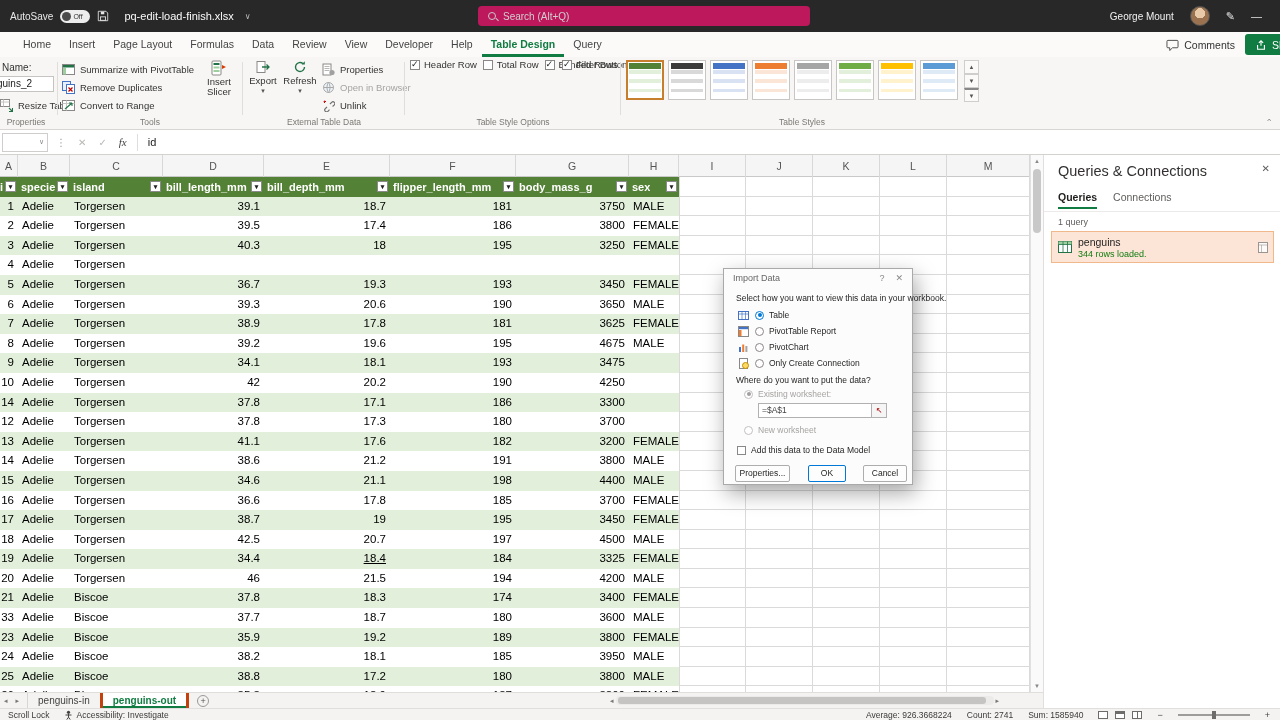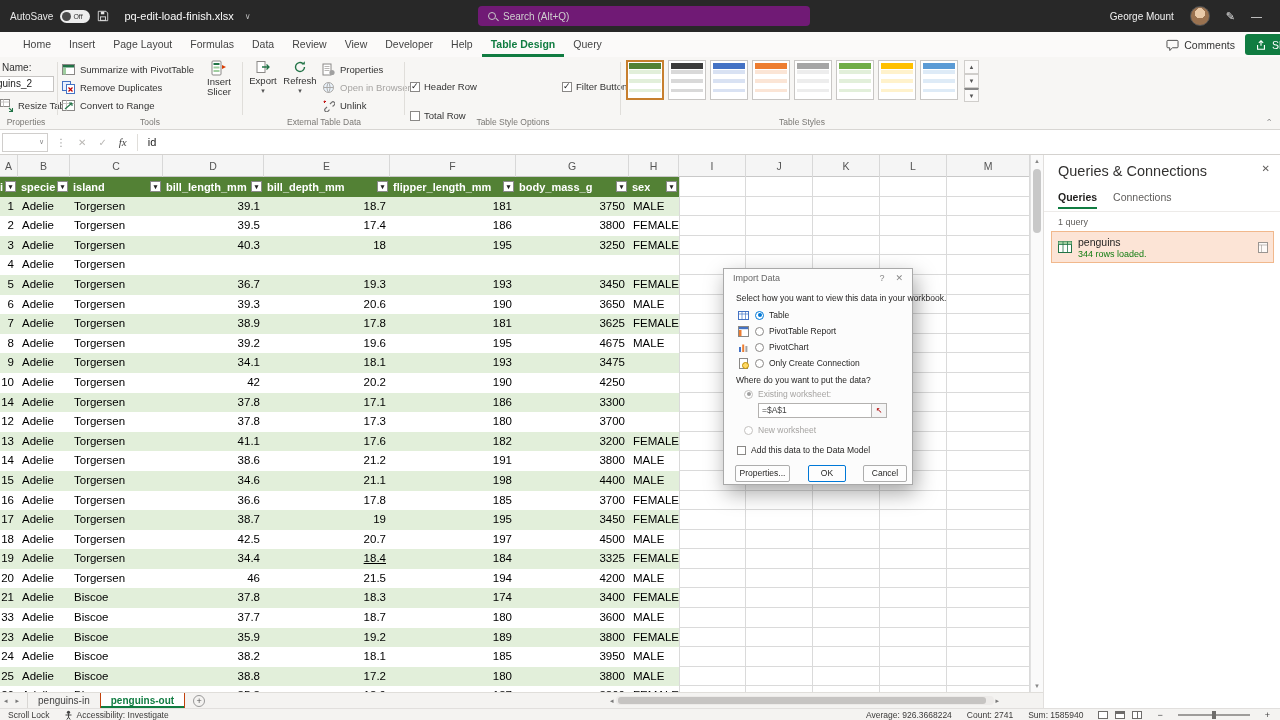--- a/index.html
+++ b/index.html
@@ -13,21 +13,21 @@
 
   
   #titlebar{position:absolute;left:0;top:0;width:1280px;height:32px;background:var(--titlebar-bg);display:flex;align-items:center;color:#fff;}
   .tb-left{display:flex;align-items:center;gap:7px;padding-left:10px;}
   .autosave-label{font-size:10px;color:#E8E8E8;}
   .toggle{width:30px;height:13px;border-radius:7px;background:#EDEDED;display:flex;align-items:center;gap:2px;padding:0 2px;}
   .toggle .knob{width:9px;height:9px;border-radius:50%;background:#4B4B4B;flex:none;}
   .toggle .state{font-size:7px;color:#333;}
   .fname{font-size:11px;color:#FAFAFA;margin-left:8px;}
   .chev{font-size:8px;color:#BBB;margin-left:4px;}
-  #searchbox{position:absolute;left:478px;top:6px;width:332px;height:20px;background:#701a75;border-radius:4px;display:flex;align-items:center;gap:7px;padding-left:10px;}
+  #searchbox{position:absolute;left:478px;top:6px;width:332px;height:20px;background:#be185d;border-radius:4px;display:flex;align-items:center;gap:7px;padding-left:10px;}
   .mag{width:8px;height:8px;border:1.4px solid #C8C8C8;border-radius:50%;position:relative;flex:none;}
   .mag::after{content:"";position:absolute;width:4px;height:1.4px;background:#C8C8C8;transform:rotate(45deg);right:-4px;bottom:-1px;}
   #searchbox .ph{font-size:10px;color:#CFCFCF;}
   .tb-right{position:absolute;right:0;top:0;height:32px;display:flex;align-items:center;gap:16px;padding-right:18px;}
   .uname{font-size:10px;color:#F0F0F0;}
   .avatar{width:20px;height:20px;border-radius:50%;background:radial-gradient(circle at 50% 35%, #E8C9A8 0 34%, #9A7250 35% 100%);border:1px solid #555;}
   .tb-ico{font-size:11px;color:#E4E4E4;}
 
   
   #tabrow{position:absolute;left:0;top:32px;width:1280px;height:25px;background:#FBFAF9;display:flex;align-items:center;}
@@ -44,21 +44,21 @@
   .glabel{position:absolute;bottom:2px;font-size:8.5px;color:#7A7874;text-align:center;white-space:nowrap;}
   .rbtn-s{display:flex;align-items:center;gap:5px;font-size:9.5px;color:#333;height:17px;white-space:nowrap;}
   .rbtn-s.dis{color:#A6A4A2;}
   .ic{flex:none;line-height:0;}
   .pname{position:absolute;left:2px;top:5px;font-size:10px;color:#333;}
   .pinput{position:absolute;left:-8px;top:19px;width:62px;height:16px;background:#fff;border:1px solid #C6C4C2;font-size:10px;line-height:14px;padding-left:4px;color:#222;}
   .presize{position:absolute;left:0;top:40px;}
   .stackcol{position:absolute;display:flex;flex-direction:column;gap:1px;}
   .vbtn{position:absolute;top:3px;display:flex;flex-direction:column;align-items:center;gap:1px;font-size:9.5px;color:#333;text-align:center;}
   .vbtn .dd{font-size:7px;color:#555;}
-  .cbcol{position:absolute;display:flex;flex-direction:column;gap:18px;top:24px;}
+  .cbcol{position:absolute;display:flex;gap:6px;top:2px;}
   .cbrow{display:flex;align-items:center;gap:4px;font-size:9.5px;color:#333;white-space:nowrap;}
   .cb{width:10px;height:10px;border:1px solid #8A8886;background:#fff;position:relative;flex:none;}
   .cb.on::after{content:"✓";position:absolute;left:0px;top:-2px;font-size:9px;color:#222;}
   #table-styles-gallery{position:absolute;left:626px;top:3px;display:flex;gap:4px;}
   .thumb{width:38px;height:40px;border:1px solid #C8C6C4;background:#fff;display:flex;flex-direction:column;padding:2px;gap:1px;}
   .thumb.sel{border:2px solid #C77F2E;padding:1px;}
   .th-h{height:6px;flex:none;}
   .th-r{flex:1;}
   .gal-arrows{position:absolute;left:964px;top:3px;display:flex;flex-direction:column;}
   .gal-btn{width:15px;height:14px;border:1px solid #D0CECB;background:#FBFAF9;font-size:6px;color:#555;text-align:center;line-height:13px;}
@@ -135,21 +135,21 @@
   .dcb{width:9px;height:9px;border:1px solid #8A8886;background:#fff;flex:none;}
   .dbtn{position:absolute;top:196px;height:17px;border:1px solid #ADADAD;background:#FDFDFD;border-radius:2px;text-align:center;line-height:15px;color:#201F1E;}
   #btn-props{left:11px;width:55px;}
   #btn-ok{left:84px;width:38px;border-color:var(--focus-blue);}
   #btn-cancel{left:139px;width:44px;}
 
   
   #sheetbar{position:absolute;left:0;top:692px;width:1043px;height:16px;background:#F4F3F1;border-top:1px solid #E0DEDA;display:flex;align-items:center;}
   .sb-nav{font-size:7px;color:#777;padding:0 4px;}
   .stabs{display:flex;height:15px;margin-left:4px;}
-  .stab{padding:0 10px;font-size:10px;line-height:15px;color:#444;border-right:1px solid #c2410c;white-space:nowrap;}
+  .stab{padding:0 10px;font-size:10px;line-height:15px;color:#444;border-right:3px solid #c2410c;white-space:nowrap;}
   .stab:first-child{border-left:1px solid #D8D6D3;}
   .stab.active{background:#fff;color:var(--accent);font-weight:700;box-shadow:inset 0 -2px 0 var(--accent);}
   .newsheet{width:12px;height:12px;border:1px solid #999;border-radius:50%;margin-left:8px;font-size:9px;line-height:10px;text-align:center;color:#555;flex:none;}
   .hscroll{position:absolute;left:610px;top:3px;display:flex;align-items:center;gap:2px;}
   .hs-a{font-size:7px;color:#777;}
   .hs-track{width:378px;height:9px;background:#EDEBE9;position:relative;border-radius:4px;}
   .hs-thumb{position:absolute;left:2px;top:1px;width:368px;height:7px;background:#C6C4C2;border-radius:3px;}
 
   
   #statusbar{position:absolute;left:0;top:708px;width:1280px;height:12px;background:#F4F3F1;border-top:1px solid #E1DFDD;display:flex;align-items:center;justify-content:space-between;font-size:8.5px;color:#3B3A39;}

